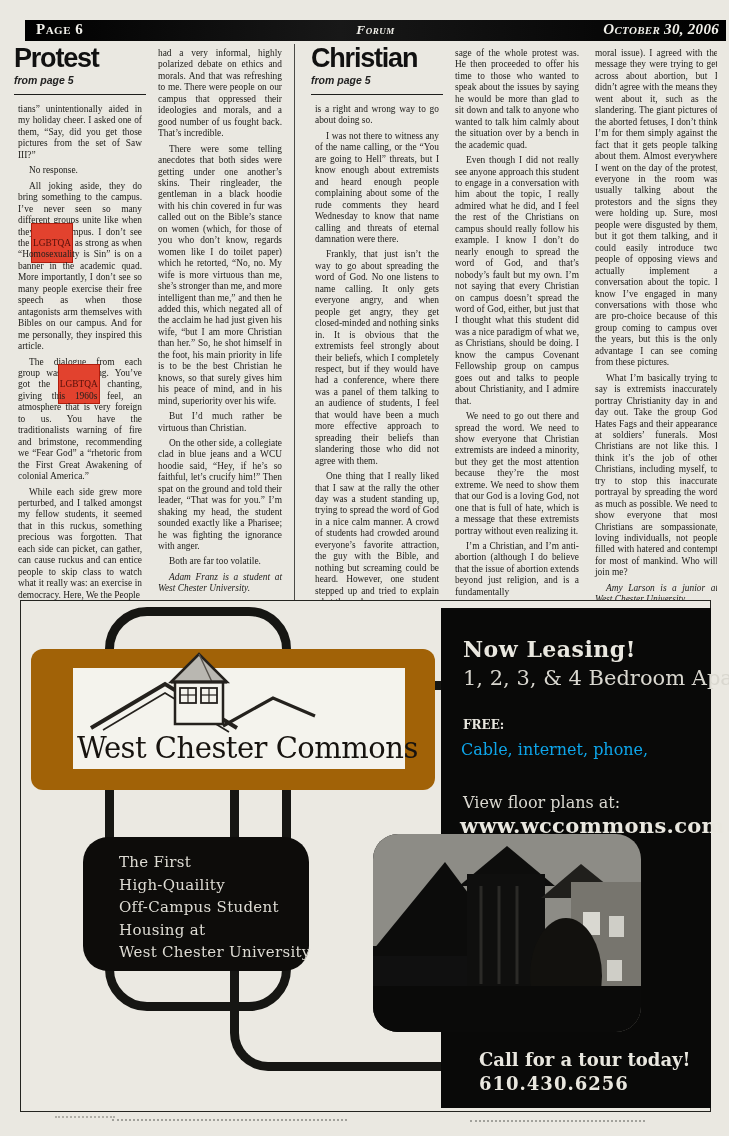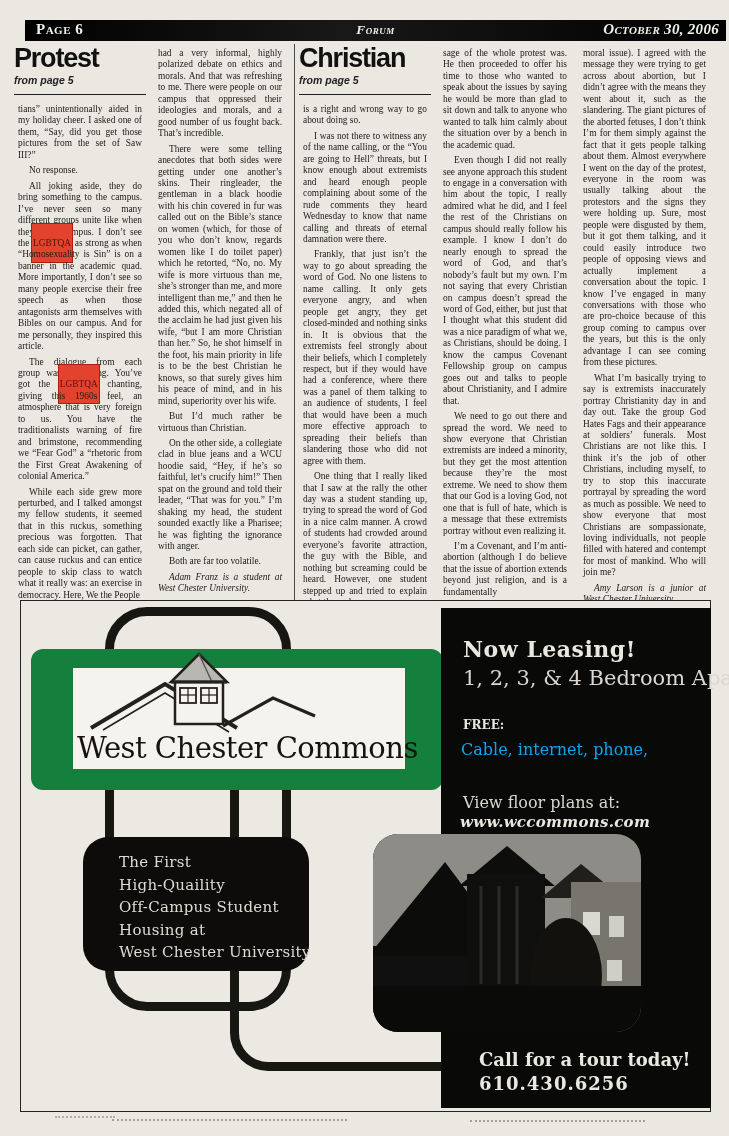--- a/index.html
+++ b/index.html
@@ -15,59 +15,59 @@
     color:#f1f0ea;font-family:"Liberation Serif",serif;font-variant:small-caps;
   }
   .mh-left{position:absolute;left:11px;top:1px;font-size:15px;font-weight:bold;letter-spacing:.5px;}
   .mh-center{position:absolute;left:50%;top:2px;transform:translateX(-50%);
     font-size:13.5px;font-weight:bold;font-style:italic;letter-spacing:.5px;}
   .mh-right{position:absolute;right:7px;top:1px;font-size:15px;font-weight:bold;font-style:italic;letter-spacing:.3px;}
   
   .articles{position:absolute;left:14px;top:44px;width:703px;height:556px;display:flex;overflow:hidden;}
   .col{width:132px;flex:none;margin-right:8px;}
   .col.last{margin-right:0;width:131px;}
-  .divided{border-left:1px solid #4a4a46;padding-left:4px;}
+  .divided{border-left:1px solid #4a4a46;padding-left:16px;}
   h1.headline{
     margin:0;font-family:"Liberation Sans",sans-serif;font-weight:bold;
     font-size:27px;line-height:28px;letter-spacing:-1.2px;color:#111;
   }
   .frompage{font-family:"Liberation Sans",sans-serif;font-weight:bold;font-style:italic;
     font-size:10.5px;margin-top:2px;color:#222;}
   .rule{border-bottom:1.7px solid #1d1d1b;margin:8px 0 9px 0;width:100%;}
   .para{font-size:9.4px;line-height:11.45px;text-align:justify;margin:4px;text-indent:11px;color:#21201d;}
   .para.first{text-indent:0;}
   .para.byline{font-style:italic;}
   .hl{background:#e2422e;color:#55100a;box-shadow:0 0 0 1px #b01c0c;padding:14px 1px;}
   
   .ad{position:absolute;left:20px;top:600px;width:689px;height:510px;
     border:1.5px solid #242420;background:#ebe9e2;}
   .pipeA{position:absolute;left:84px;top:6px;width:168px;height:386px;
     border:9px solid #161613;border-radius:42px;}
   .pipeB{position:absolute;left:209px;top:150px;width:221px;height:311px;
     border-left:9px solid #161613;border-bottom:9px solid #161613;border-bottom-left-radius:38px;}
   .pipeC{position:absolute;left:392px;top:80px;width:48px;height:9px;background:#161613;}
   .logoBanner{position:absolute;left:10px;top:48px;width:404px;height:141px;
-    background:#15803d;border-radius:12px;padding-left:8px;}
+    background:#a16207;border-radius:12px;}
   .logoInner{position:absolute;left:42px;top:19px;width:332px;height:101px;background:#f4f3ed;}
   .houseArt{position:absolute;left:14px;top:-18px;width:230px;height:92px;}
   .logoText{position:absolute;left:4px;bottom:4px;width:326px;
     font-family:"DejaVu Serif",serif;font-size:29px;color:#17130f;
     white-space:nowrap;letter-spacing:-0.5px;}
   .leftBox{position:absolute;left:62px;top:236px;width:226px;height:134px;
     background:#0d0c0a;border-radius:25px;box-sizing:border-box;
     padding:14px 12px 0 36px;color:#dedcd4;font-family:"DejaVu Serif",serif;
     font-size:15px;line-height:22.5px;letter-spacing:.3px;}
   .adPanel{position:absolute;left:420px;top:7px;width:270px;height:500px;background:#090908;
     color:#e9e7df;font-family:"DejaVu Serif",serif;}
   .nowLeasing{position:absolute;left:22px;top:28px;font-size:22px;font-weight:bold;letter-spacing:.5px;}
   .leaseLines{position:absolute;left:22px;top:60px;font-size:21px;line-height:20px;color:#d9d7cf;}
   .freeTitle{position:absolute;left:22px;top:110px;font-size:12px;font-weight:bold;}
   .freeLines{position:absolute;left:20px;top:132px;font-size:16px;line-height:20px;color:#0ea5e9;}
   .floorLabel{position:absolute;left:22px;top:185px;font-size:16px;color:#d9d7cf;}
-  .website{position:absolute;left:19px;top:205px;font-size:15px;font-weight:bold;letter-spacing:.3px;font-style:italic;}
+  .website{position:absolute;left:19px;top:205px;font-size:21px;font-weight:bold;letter-spacing:.3px;}
   .callTitle{position:absolute;left:38px;top:441px;font-size:18px;font-weight:bold;}
   .phone{position:absolute;left:38px;top:465px;font-size:18px;font-weight:bold;letter-spacing:1px;}
   .adPhoto{position:absolute;left:352px;top:233px;width:268px;height:198px;
     border-radius:25px;overflow:hidden;background:#101010;z-index:5;}
   .ad-line{white-space:nowrap;}
   
   .noise{position:absolute;border-top:2px dotted #90908a;opacity:.8;}
   .n1{left:112px;top:1119px;width:235px;}
   .n2{left:470px;top:1120px;width:175px;}
   .n3{left:55px;top:1116px;width:60px;border-top:2px dotted #a3a29b;}
@@ -117,21 +117,21 @@
         <p class="para indent"><span>Frankly, that just isn’t the way to go about spreading the word of God.  No one listens to name calling.  It only gets everyone angry, and when people get angry, they get closed-minded and nothing sinks in. It is obvious that the extremists feel strongly about their beliefs, which I completely respect, but if they would have had a conference, where there was a panel of them talking to an audience of students, I feel that would have been a much more effective approach to spreading their beliefs than slandering those who did not agree with them.</span></p>
         <p class="para indent"><span>One thing that I really liked that I saw at the rally the other day was a student standing up, trying to spread the word of God in a nice calm manner.  A crowd of students had crowded around everyone’s favorite attraction, the guy with the Bible, and nothing but screaming could be heard. However, one student stepped up and tried to explain what the real mes-</span></p>
       </div>
   </div>
 
   <div class="col">
     <div>
         <p class="para first"><span>sage of the whole protest was. He then proceeded to offer his time to those who wanted to speak about the issues by saying he would be more than glad to sit down and talk to anyone who wanted to talk him calmly about the situation over by a bench in the academic quad.</span></p>
         <p class="para indent"><span>Even though I did not really see anyone approach this student to engage in a conversation with him about the topic, I really admired what he did, and I feel the rest of the Christians on campus should really follow his example.  I know I don’t do nearly enough to spread the word of God, and that’s nobody’s fault but my own.  I’m not saying that every Christian on campus doesn’t spread the word of God, either, but just that I thought what this student did was a nice paradigm of what we, as Christians, should be doing.  I know the campus Covenant Fellowship group on campus goes out and talks to people about Christianity, and I admire that.</span></p>
         <p class="para indent"><span>We need to go out there and spread the word.  We need to show everyone that Christian extremists are indeed a minority, but they get the most attention because they’re the most extreme.  We need to show them that our God is a loving God, not one that is full of hate, which is a message that these extremists portray without even realizing it.</span></p>
-        <p class="para indent"><span>I’m a Covenant, and I’m anti-abortion (although I do believe that the issue of abortion extends beyond just religion, and is a fundamentally</span></p>
+        <p class="para indent"><span>I’m a Christian, and I’m anti-abortion (although I do believe that the issue of abortion extends beyond just religion, and is a fundamentally</span></p>
       </div>
   </div>
 
   <div class="col last">
     <div>
         <p class="para first"><span>moral issue).  I agreed with the message they were trying to get across about abortion, but I didn’t agree with the means they went about it, such as the slandering.  The giant pictures of the aborted fetuses, I don’t think I’m for them simply against the fact that it gets people talking about them.  Almost everywhere I went on the day of the protest, everyone in the room was usually talking about the protestors and the signs they were holding up. Sure, most people were disgusted by them, but it got them talking, and it could easily introduce two people of opposing views and actually implement a conversation about the topic.  I know I’ve engaged in many conversations with those who are pro-choice because of this group coming to campus over the years, but this is the only advantage I can see coming from these pictures.</span></p>
         <p class="para indent"><span>What I’m basically trying to say is extremists inaccurately portray Christianity day in and day out.  Take the group God Hates Fags and their appearance at soldiers’ funerals.  Most Christians are not like this.  I think it’s the job of other Christians, including myself, to try to stop this inaccurate portrayal by spreading the word as much as possible. We need to show everyone that most Christians are sompassionate, loving individualls, not people filled with hatered and contempt for most of mankind. Who will join me?</span></p>
         <p class="para byline"><span>Amy Larson is a junior at West Chester University.</span></p>
       </div>
   </div>

